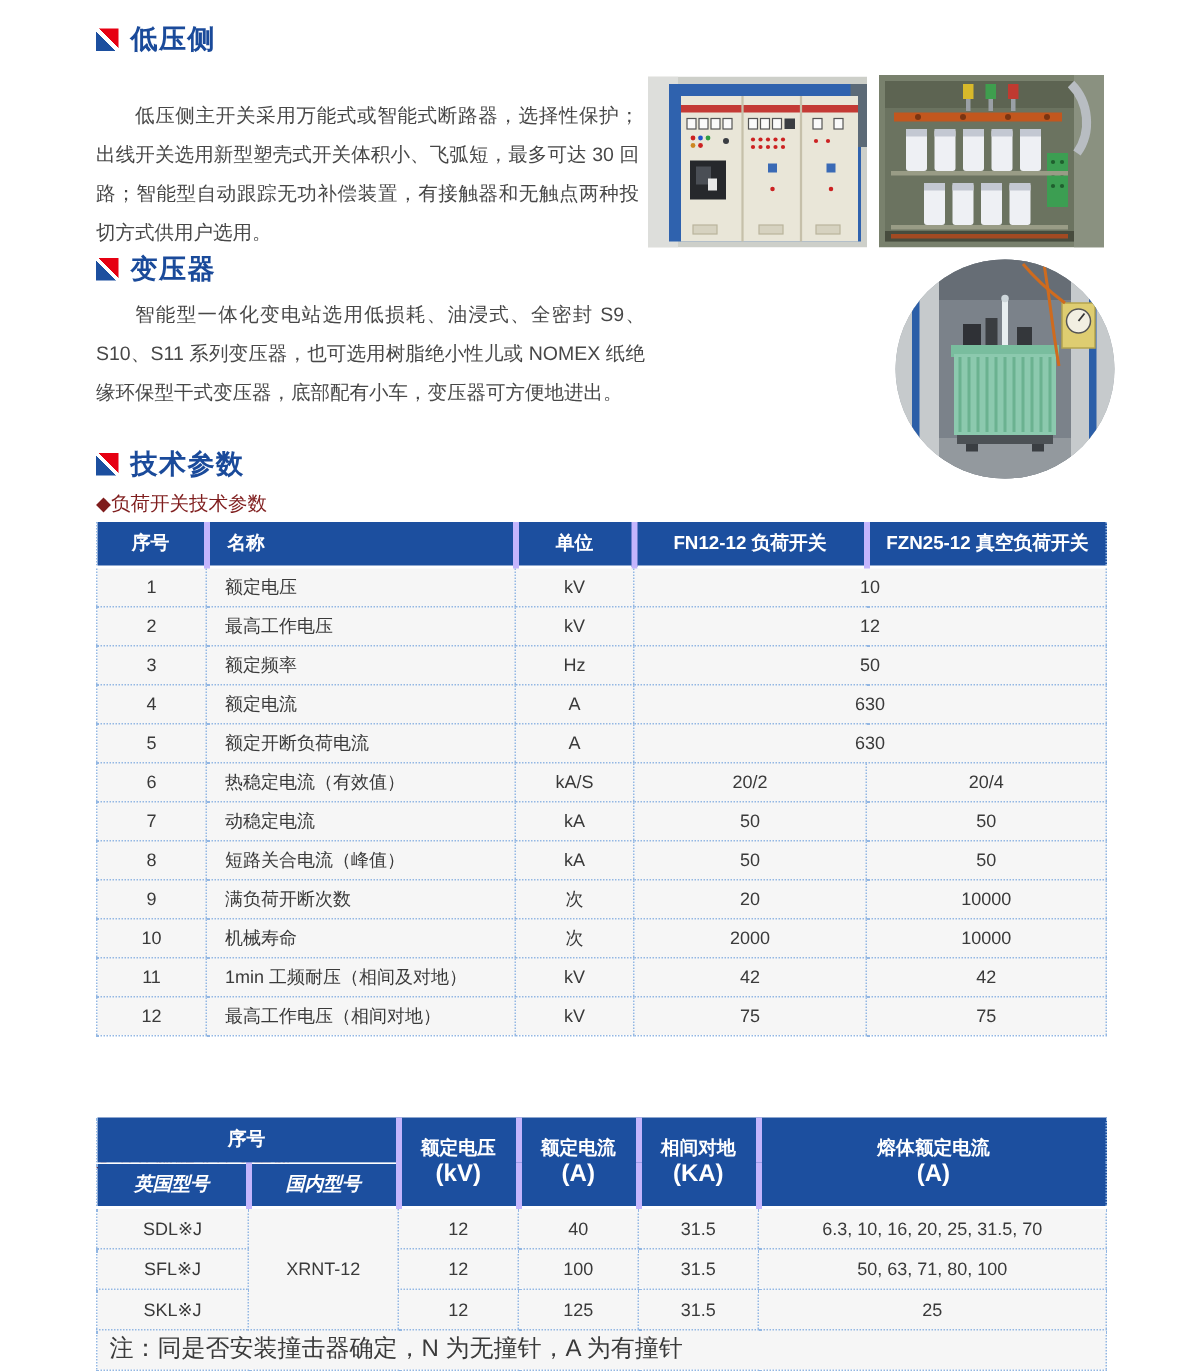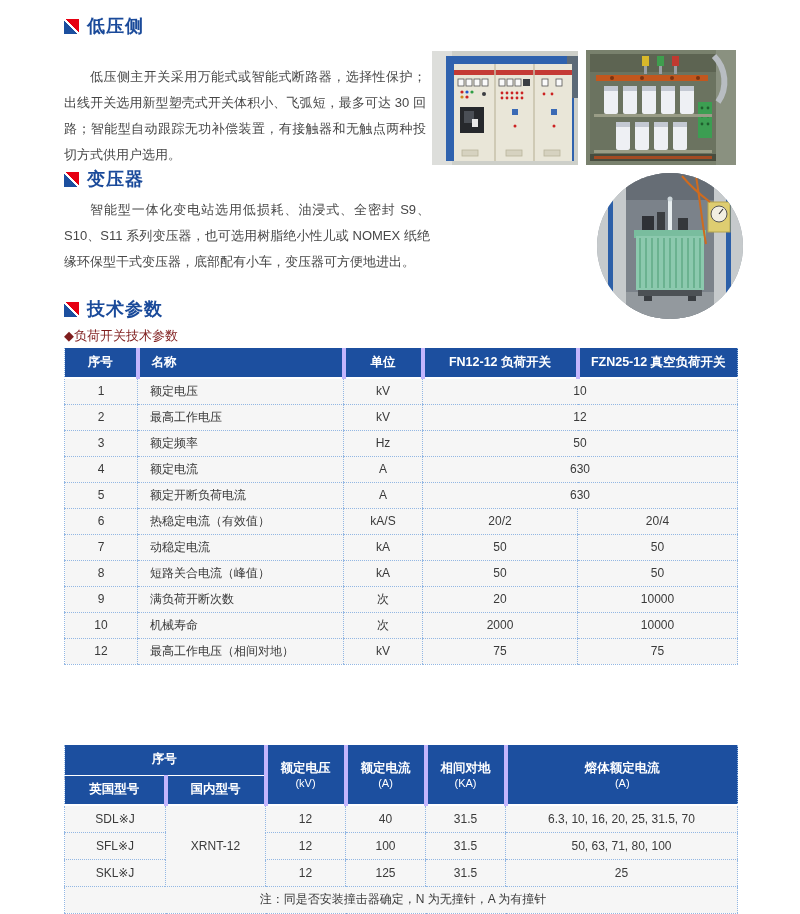--- a/index.html
+++ b/index.html
@@ -39,31 +39,31 @@
     font-size:12px;color:var(--cell-text);
     border-left:1px dotted var(--dot);border-right:1px dotted var(--dot);}
   table.spec th{background:var(--blue);color:#fff;font-weight:bold;font-size:12.5px;
     border-left:4px solid #c4b5fd;padding:2px 4px;}
   table.spec th:first-child{border-left:none;}
   table.spec thead tr:last-child th,
   table.spec thead th[rowspan]{border-bottom:2px solid #fff;}
   table.spec td{background:var(--row-bg);text-align:center;vertical-align:middle;
     border-left:1px dotted var(--dot);border-bottom:1px dotted var(--dot);padding:0 4px;}
   table.spec td:first-child{border-left:none;}
-  .th-unit{display:block;font-weight:normal;font-size:11px;}
+  .th-unit{display:block;font-weight:bold;font-size:16px;}
 
   #load-switch-table thead tr{height:30px;}
   #load-switch-table tbody tr{height:26px;}
   #load-switch-table td.name-cell{text-align:left;padding-left:12px;}
   #load-switch-table th.name-head{text-align:left;padding-left:12px;}
 
   #fuse-table thead tr{height:30px;}
   #fuse-table tbody tr{height:27px;}
-  #fuse-table .sub-th{border-top:1px solid #fff;}
-  #fuse-table td.note-cell{text-align:center;padding-left:8px;height:22px;font-size:12px;}
+  #fuse-table .sub-th{border-top:1px solid #fff;font-style:italic;}
+  #fuse-table td.note-cell{text-align:left;padding-left:8px;height:22px;font-size:16px;}
 </style>
 </head>
 <body>
 
 <div class="page">
 
   <div class="sec-header" style="top:14px;">
     <span class="sec-marker"></span>
     <span class="sec-title">低压侧</span>
   </div>
@@ -322,20 +322,27 @@
         <td>10000</td>
       </tr>
       <tr>
         <td>10</td>
         <td class="name-cell">机械寿命</td>
         <td>次</td>
         <td>2000</td>
         <td>10000</td>
       </tr>
       <tr>
+        <td>11</td>
+        <td class="name-cell">1min 工频耐压（相间及对地）</td>
+        <td>kV</td>
+        <td>42</td>
+        <td>42</td>
+      </tr>
+      <tr>
         <td>12</td>
         <td class="name-cell">最高工作电压（相间对地）</td>
         <td>kV</td>
         <td>75</td>
         <td>75</td>
       </tr>
     </tbody>
   </table>
 
   <div class="tbl-caption" style="top:721px;margin-top:47px;">◆ 高压熔断器技术参数</div>

